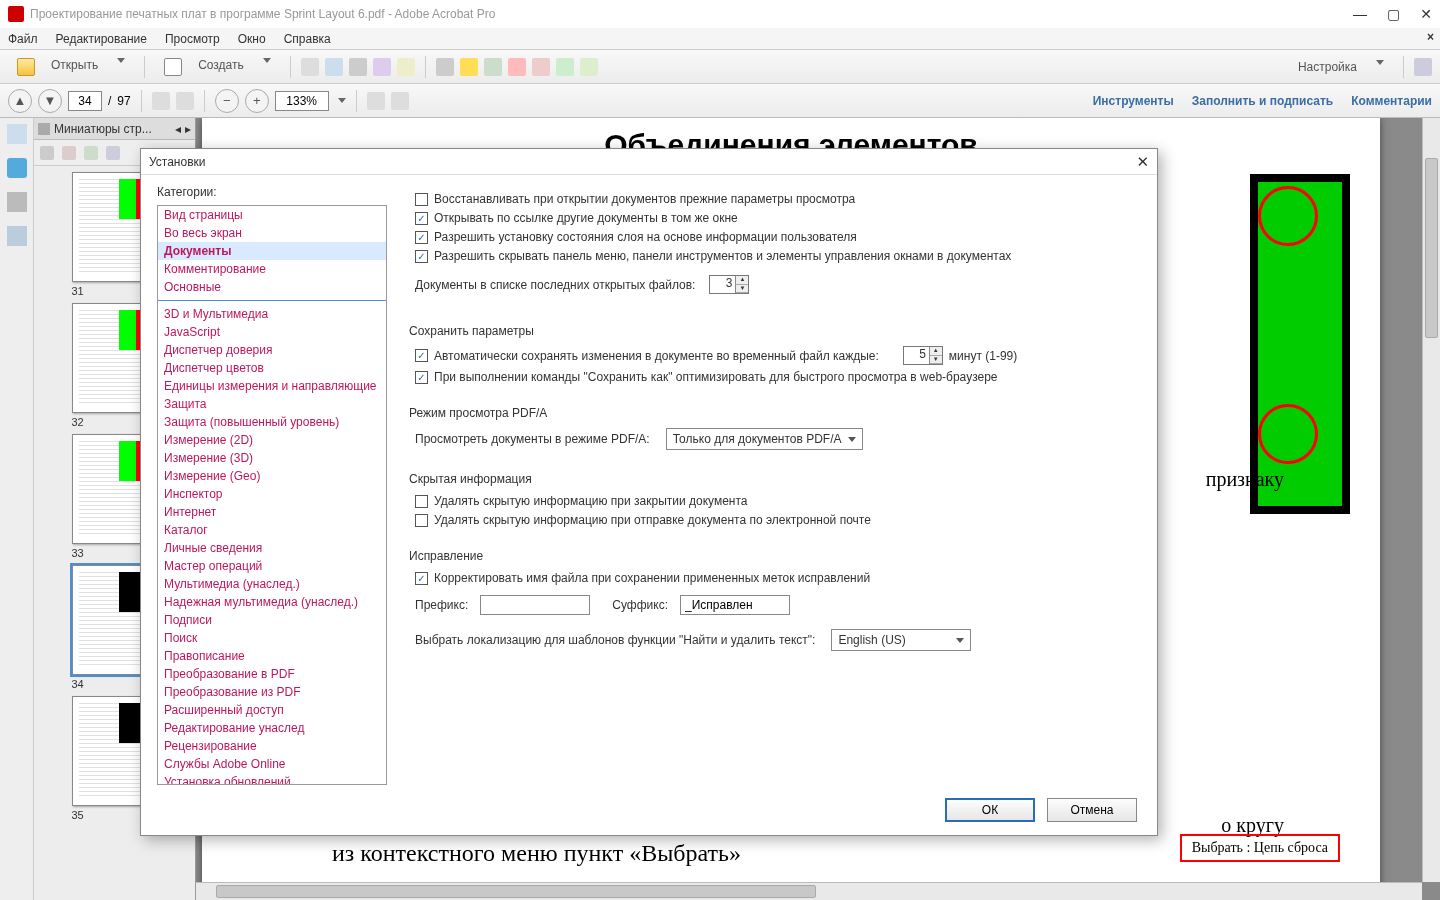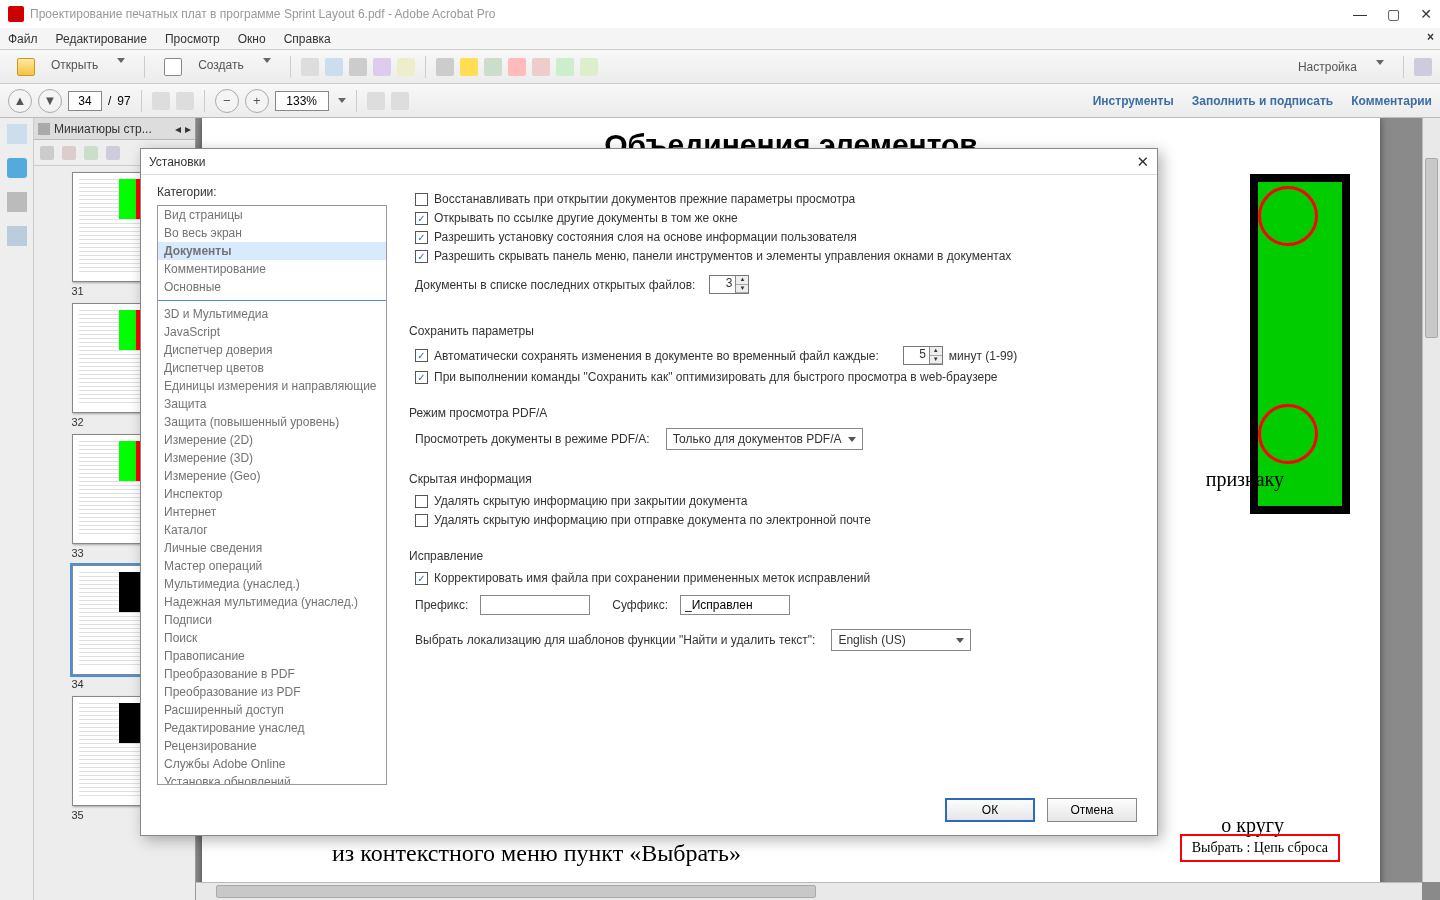--- a/index.html
+++ b/index.html
@@ -47,21 +47,21 @@
 .scroll-v .th { position:absolute; left:2px; right:2px; top:40px; height:180px; background:#c8c8c8; border:1px solid #aaa; border-radius:2px; }
 .scroll-h { position:absolute; left:196px; right:18px; bottom:0; height:18px; background:#e9e9e9; border-top:1px solid #bbb; }
 .scroll-h .th { position:absolute; top:2px; bottom:2px; left:20px; width:600px; background:#c8c8c8; border:1px solid #aaa; border-radius:2px; }
 .dialog { position:absolute; left:140px; top:148px; width:1018px; height:688px; background:#fff; border:1px solid #888; box-shadow:4px 4px 14px rgba(0,0,0,.3); display:flex; flex-direction:column; z-index:50; }
 .dlg-title { height:26px; display:flex; align-items:center; padding:0 8px; color:#333; border-bottom:1px solid #ddd; }
 .dlg-title .x { margin-left:auto; font-size:15px; }
 .dlg-body { flex:1; display:flex; overflow:hidden; }
 .catcol { width:256px; padding:10px 10px 0 16px; display:flex; flex-direction:column; }
 .catlabel { margin-bottom:6px; color:#333; }
 .catlist { flex:1; border:1px solid #999; overflow-y:scroll; background:#fff; }
-.catlist div { padding:2px 6px; color:#737373; white-space:nowrap; }
+.catlist div { padding:2px 6px; color:#be185d; white-space:nowrap; }
 .catlist div.sel { background:#d9eaff;font-weight:bold; }
 .catlist hr { border:none; border-top:1px solid #4a90d9; margin:4px 0; }
 .optcol { flex:1; padding:12px 24px 0 12px; overflow:auto; color:#333; }
 .section { font-size:12px; color:#333; margin:10px 0 8px; }
 .row { display:flex; align-items:center; gap:6px; margin:5px 0 5px 6px; }
 .chk { width:13px; height:13px; border:1px solid #555; display:inline-flex; align-items:center; justify-content:center; font-size:10px; color:#2a6bbd; background:#fff; }
 .chk.on::after { content:"✓"; }
 .numinput { width:40px; height:19px; border:1px solid #777; text-align:right; padding:0 16px 0 4px; position:relative; background:#fff; }
 .spin { position:absolute; right:0; top:0; bottom:0; width:13px; border-left:1px solid #888; display:flex; flex-direction:column; }
 .spin span { flex:1; font-size:6px; text-align:center; background:#eee; border-bottom:1px solid #aaa; }

